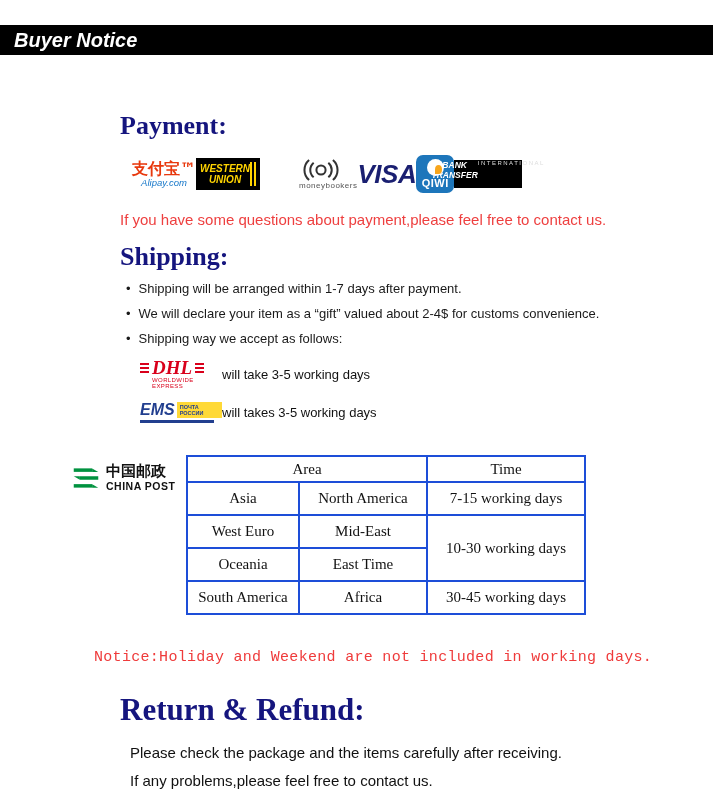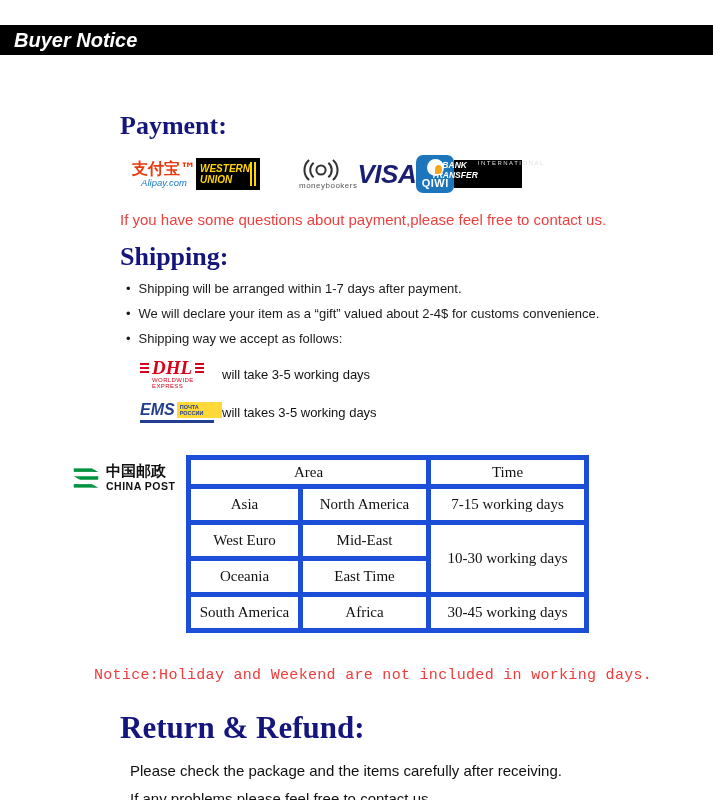--- a/index.html
+++ b/index.html
@@ -26,21 +26,21 @@
   #refund-heading  { font-size:31px; margin:26px 0 0 120px; }
 
   
   .logos-row { display:flex; align-items:center; margin:12px 0 0 132px; height:42px; }
 
   .alipay { text-align:center; line-height:1.1; }
   .alipay-cn { color:#e8380d; font-size:16px; font-weight:bold; font-family:"DejaVu Sans", sans-serif; }
   .alipay-sub { color:#1677c9; font-size:9.5px; font-style:italic; }
 
   .wu { background:#000; width:64px; height:32px; display:flex; align-items:center; padding:0 4px; box-sizing:border-box; }
-  .wu-text { color:#ffd400; font-weight:bold; font-style:italic; font-size:10px; line-height:11px; flex:1; text-align:left; }
+  .wu-text { color:#ffd400; font-weight:bold; font-style:italic; font-size:10px; line-height:11px; flex:1; text-align:center; }
   .wu-text span { display:block; }
   .wu-bars { width:6px; height:24px; border-left:2px solid #ffd400; border-right:2px solid #ffd400; }
 
   .mb { line-height:1;margin-left:39px; }
   .mb-label { font-size:8px; color:#555; letter-spacing:0.5px; margin-top:-2px; }
 
   .visa { color:#1a1f71; font-size:26px; font-weight:bold; font-style:italic; letter-spacing:-0.5px; }
 
   .qiwi { width:38px; height:38px; background:#1d76bb; border-radius:7px;
           display:flex; flex-direction:column; align-items:center; justify-content:center; gap:1px; }
@@ -81,21 +81,21 @@
 
   
   .post-row { display:flex; align-items:flex-start; margin:32px 0 0 72px; }
   .cnpost { display:flex; gap:6px; margin-top:8px; width:106px; flex:0 0 106px; align-items:center; }
   .cnpost-text { line-height:1.15; }
   .cnpost-cn { font-size:15px; font-weight:bold; color:#111; font-family:"DejaVu Sans", sans-serif; }
   .cnpost-en { font-size:10.5px; font-weight:bold; color:#111; letter-spacing:0.5px; }
 
   table.ship-table { border-collapse:collapse; margin-left:8px;
                      font-family:"Liberation Serif", serif; font-size:15px; color:#111; }
-  .ship-table th, .ship-table td { border:5px solid #1d4ed8; text-align:center;
+  .ship-table th, .ship-table td { border:2px solid #1d4ed8; text-align:center;
                                    font-weight:normal; padding:0 6px; height:31px; }
   .ship-table tr.head th { height:24px; }
 
   
   .notice-line { font-family:"Liberation Mono","DejaVu Sans Mono", monospace;
                  color:#ef3b3b; font-size:15px; margin:34px 0 0 94px; letter-spacing:0.3px; }
 
   
   .refund-lines { margin:16px 0 0 130px; font-size:15px; color:#111; }
   .refund-line + .refund-line { margin-top:11px; }

